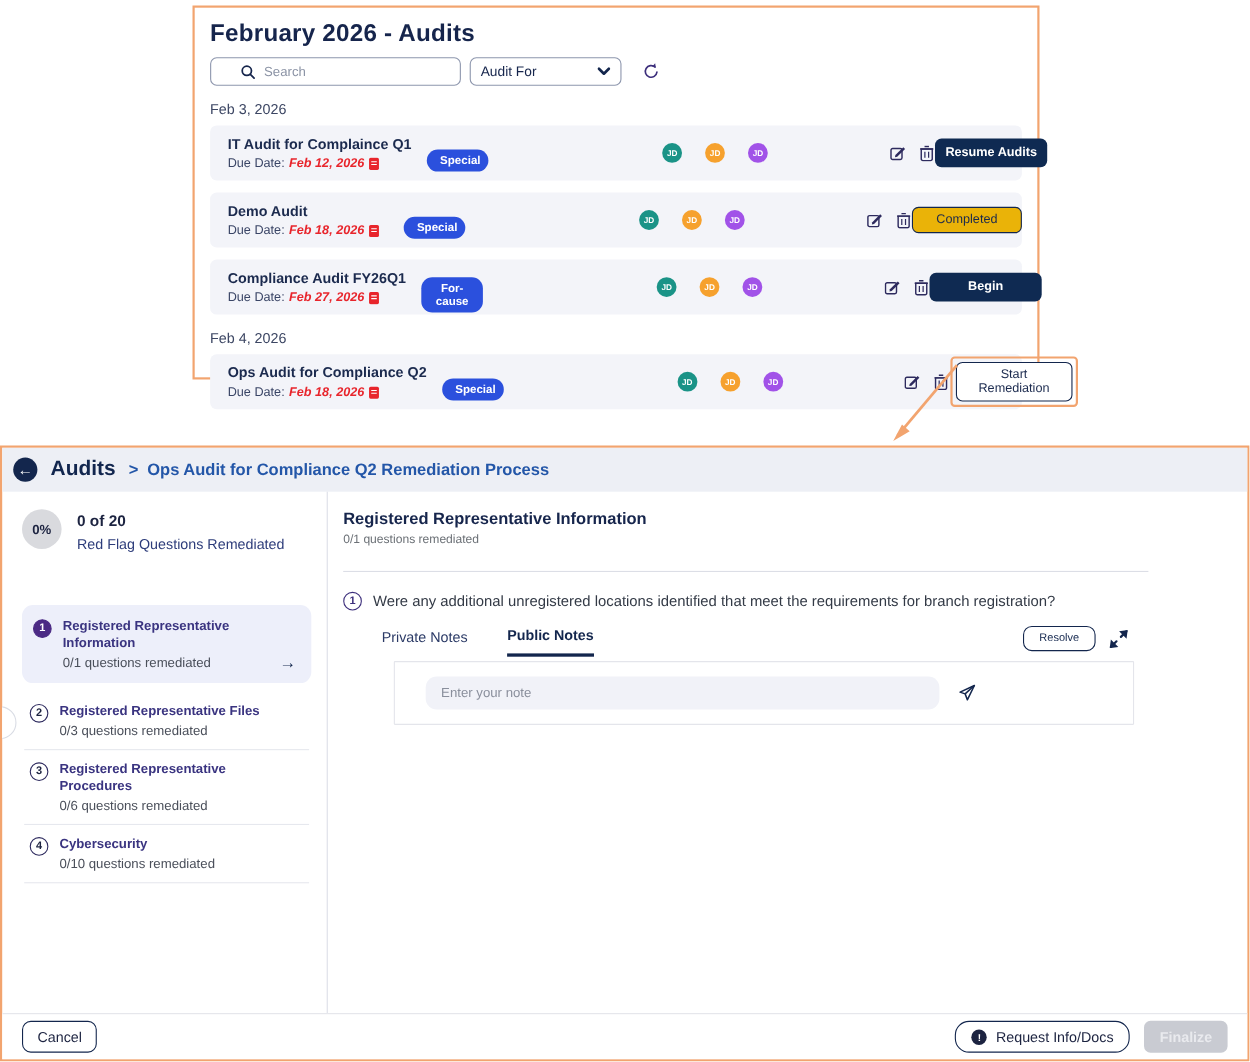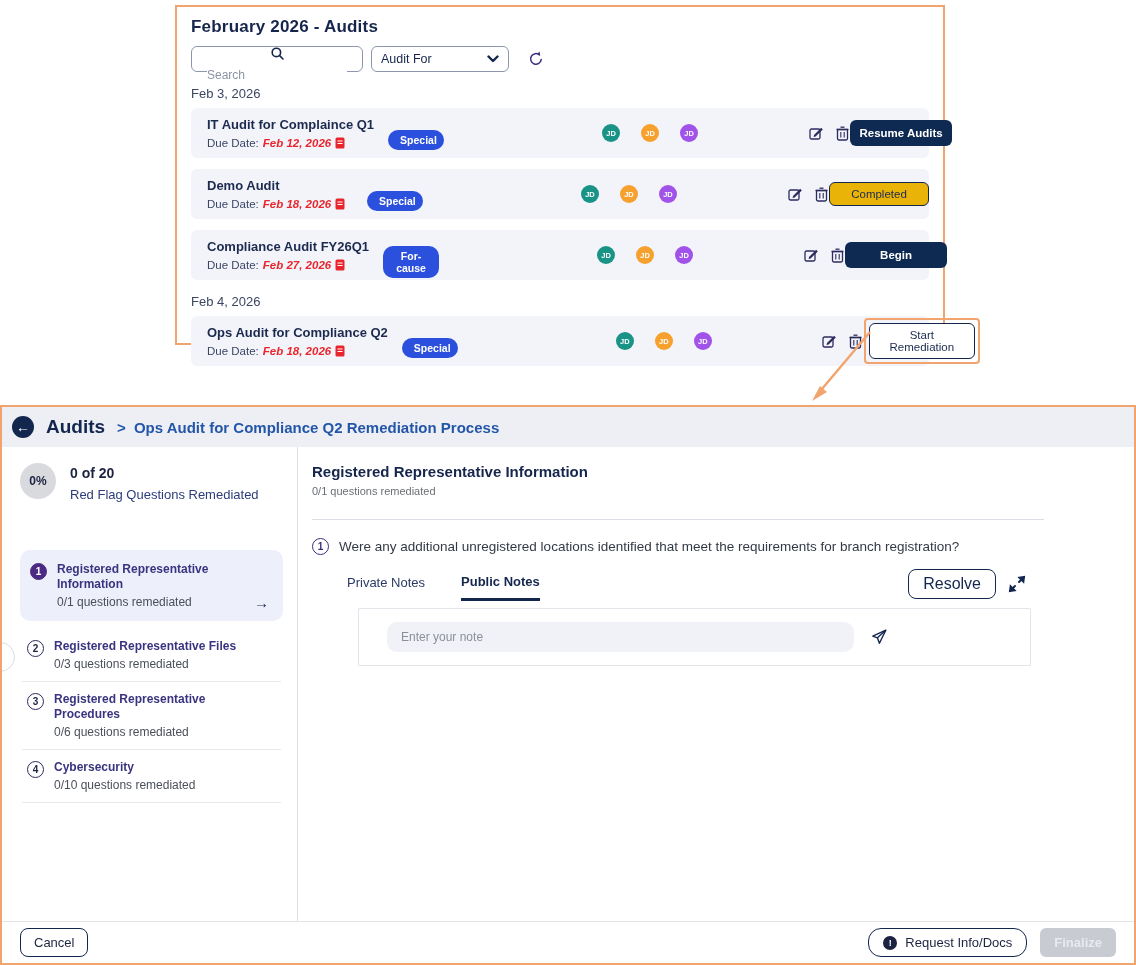--- a/index.html
+++ b/index.html
@@ -1,22 +1,22 @@
 <!DOCTYPE html>
 <html><head>
 <meta charset="utf-8">
 <style>
   * { margin:0; padding:0; box-sizing:border-box; }
   html,body { width:1136px; height:965px; background:#fff; font-family:"Liberation Sans", sans-serif; position:relative; overflow:hidden; }
 
   
   .top-panel { position:absolute; left:175px; top:5px; width:770px; height:340px; border:2px solid #f2a46f; background:#fff; padding:10px 14px 0 14px; }
-  .tp-title { font-size:17px; font-weight:bold; color:#16254c; letter-spacing:.2px; }
+  .tp-title { font-size:22px; font-weight:bold; color:#16254c; letter-spacing:.2px; }
   .tp-toolbar { display:flex; align-items:center; margin-top:9px; gap:8px; }
-  .search-box { display:flex; align-items:center; width:172px; height:26px; border:1px solid #8d96ad; border-radius:6px; padding:0 9px; gap:8px; background:#fff;flex-direction:column; }
+  .search-box { display:flex; align-items:center; width:228px; height:26px; border:1px solid #8d96ad; border-radius:6px; padding:0 27px; gap:8px; background:#fff; }
   .search-box input { border:none; outline:none; font-size:12px; color:#333; width:140px; font-family:"Liberation Sans",sans-serif; }
   .search-box input::placeholder { color:#8b93a5; }
   .select-box { display:flex; align-items:center; justify-content:space-between; width:138px; height:26px; border:1px solid #8d96ad; border-radius:6px; padding:12px 9px; color:#16254c; font-size:12.5px; background:#fff; cursor:pointer; }
   .refresh-btn { margin-left:8px; width:22px; height:22px; display:flex; align-items:center; justify-content:center; cursor:pointer; }
   .group-label { font-size:13px; color:#3c4663; margin:14px 0 7px 0; }
   .audit-row { display:flex; align-items:center; background:#f3f4f9; border-radius:6px; height:50px; padding:0 16px; margin-bottom:11px; }
   .row-info { flex:0 0 146px; }
   .row-title { font-size:13px; font-weight:bold; color:#1b2a4e; white-space:nowrap; }
   .due-line { display:flex; align-items:center; gap:4px; margin-top:5px; white-space:nowrap; }
   .due-label { font-size:11.5px; color:#3a4566; }
@@ -73,21 +73,21 @@
   .radio { width:15px; height:15px; border-radius:50%; border:1px solid #c9ccd3; background:#fff; position:relative; }
   .radio.selected { background:#e4e5e9; }
   .radio.selected::after { content:""; position:absolute; left:3px; top:3px; width:7px; height:7px; border-radius:50%; background:#9aa0aa; }
   .opt-label-yes { font-size:13px; font-weight:bold; color:#1c2340; }
   .opt-label-no { font-size:13px; color:#3c4250; font-weight:600; }
   .tabs-row { display:flex; align-items:center; margin:14px 0 0 35px; padding-right:90px; }
   .tab { font-size:13px; color:#2b3a66; padding-bottom:9px; cursor:pointer; }
   .tab + .tab { margin-left:36px; }
   .tab.active { font-weight:bold; color:#13264d; border-bottom:3px solid #13264d; }
   .tabs-spacer { flex:1; }
-  .resolve-btn { background:#fff; border:1.5px solid #13264d; color:#13264d; border-radius:8px; font-size:16px; padding:5px 14px; cursor:pointer; font-family:"Liberation Sans",sans-serif; margin-bottom:6px; }
+  .resolve-btn { background:#fff; border:1.5px solid #13264d; color:#13264d; border-radius:8px; font-size:10px; padding:5px 14px; cursor:pointer; font-family:"Liberation Sans",sans-serif; margin-bottom:6px; }
   .expand-btn { margin-left:12px; margin-bottom:6px; cursor:pointer; width:18px; height:18px; }
   .note-box { border:1px solid #e4e5eb; border-radius:1px; margin:3px 85px 0 46px; padding:13px 28px; display:flex; align-items:center; gap:16px; }
   .note-input { background:#f1f2f8; border:none; outline:none; border-radius:10px; height:30px; flex:0 0 76%; padding:0 14px; font-size:12px; color:#333; font-family:"Liberation Sans",sans-serif; }
   .note-input::placeholder { color:#8a8f9c; }
   .send-btn { cursor:pointer; width:18px; height:18px; }
 
   .dp-footer { position:absolute; left:0; bottom:0; width:100%; height:42px; border-top:1px solid #e4e5ea; background:#fff; display:flex; align-items:center; padding:0 18px; }
   .cancel-btn { background:#fff; border:1.5px solid #13264d; color:#1c2340; border-radius:8px; font-size:13px; padding:6px 13px; cursor:pointer; font-family:"Liberation Sans",sans-serif; }
   .footer-right { margin-left:auto; display:flex; gap:13px; align-items:center; }
   .request-btn { background:#fff; border:1.5px solid #13264d; color:#1c2340; border-radius:13px; font-size:13px; padding:6px 14px; cursor:pointer; display:flex; align-items:center; gap:8px; font-family:"Liberation Sans",sans-serif; }

